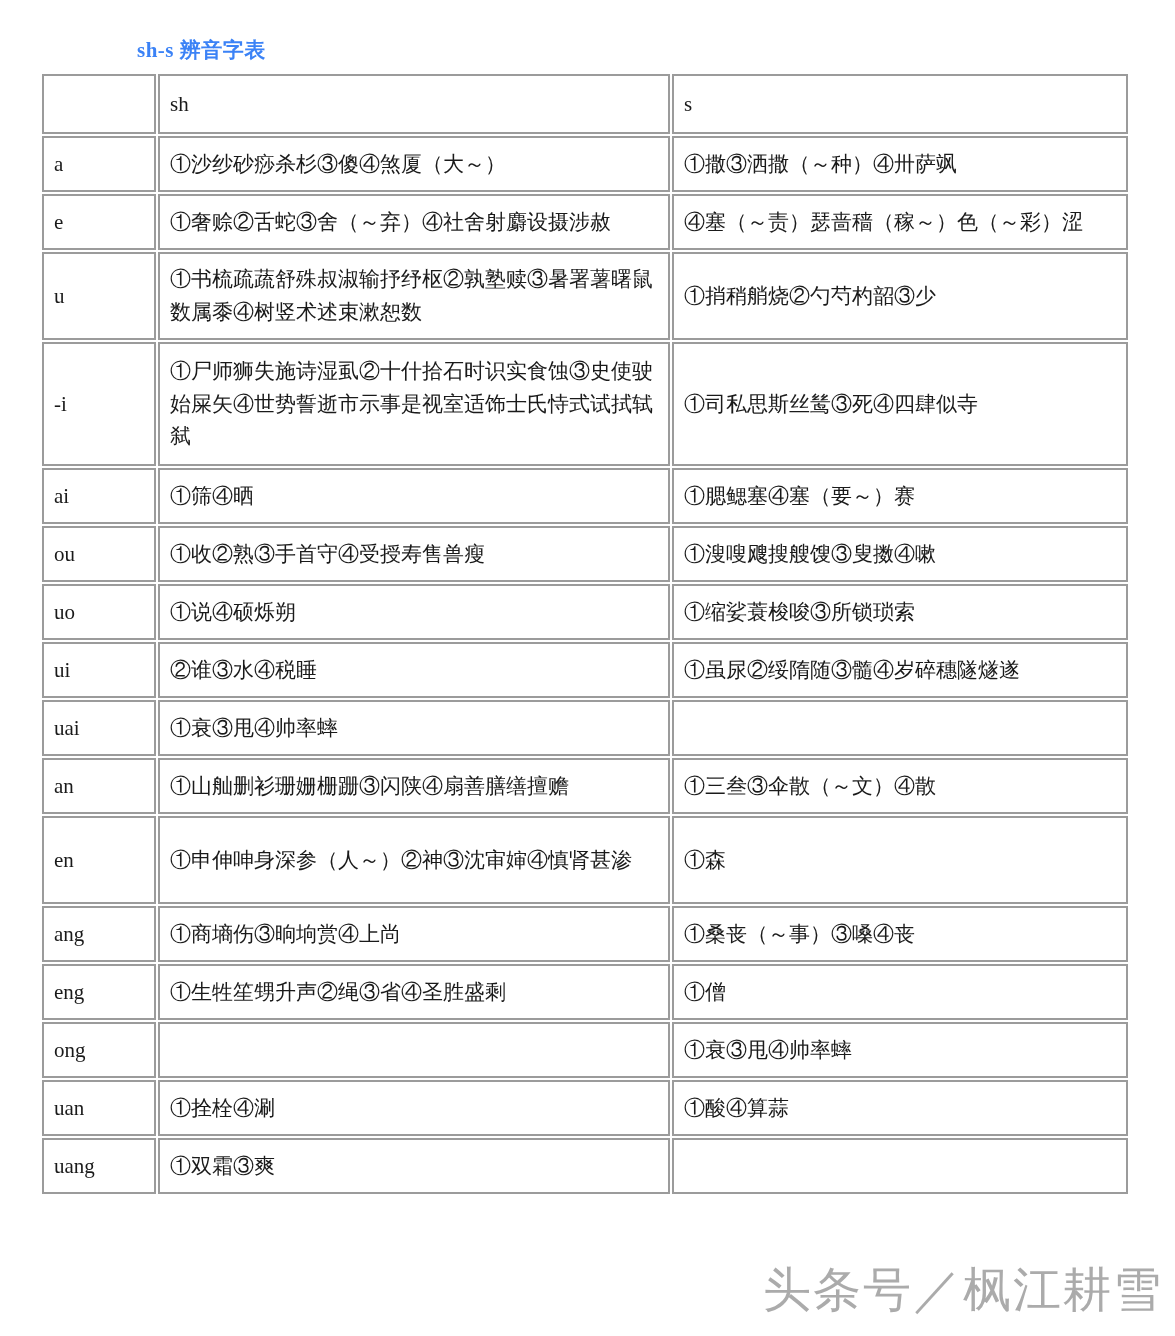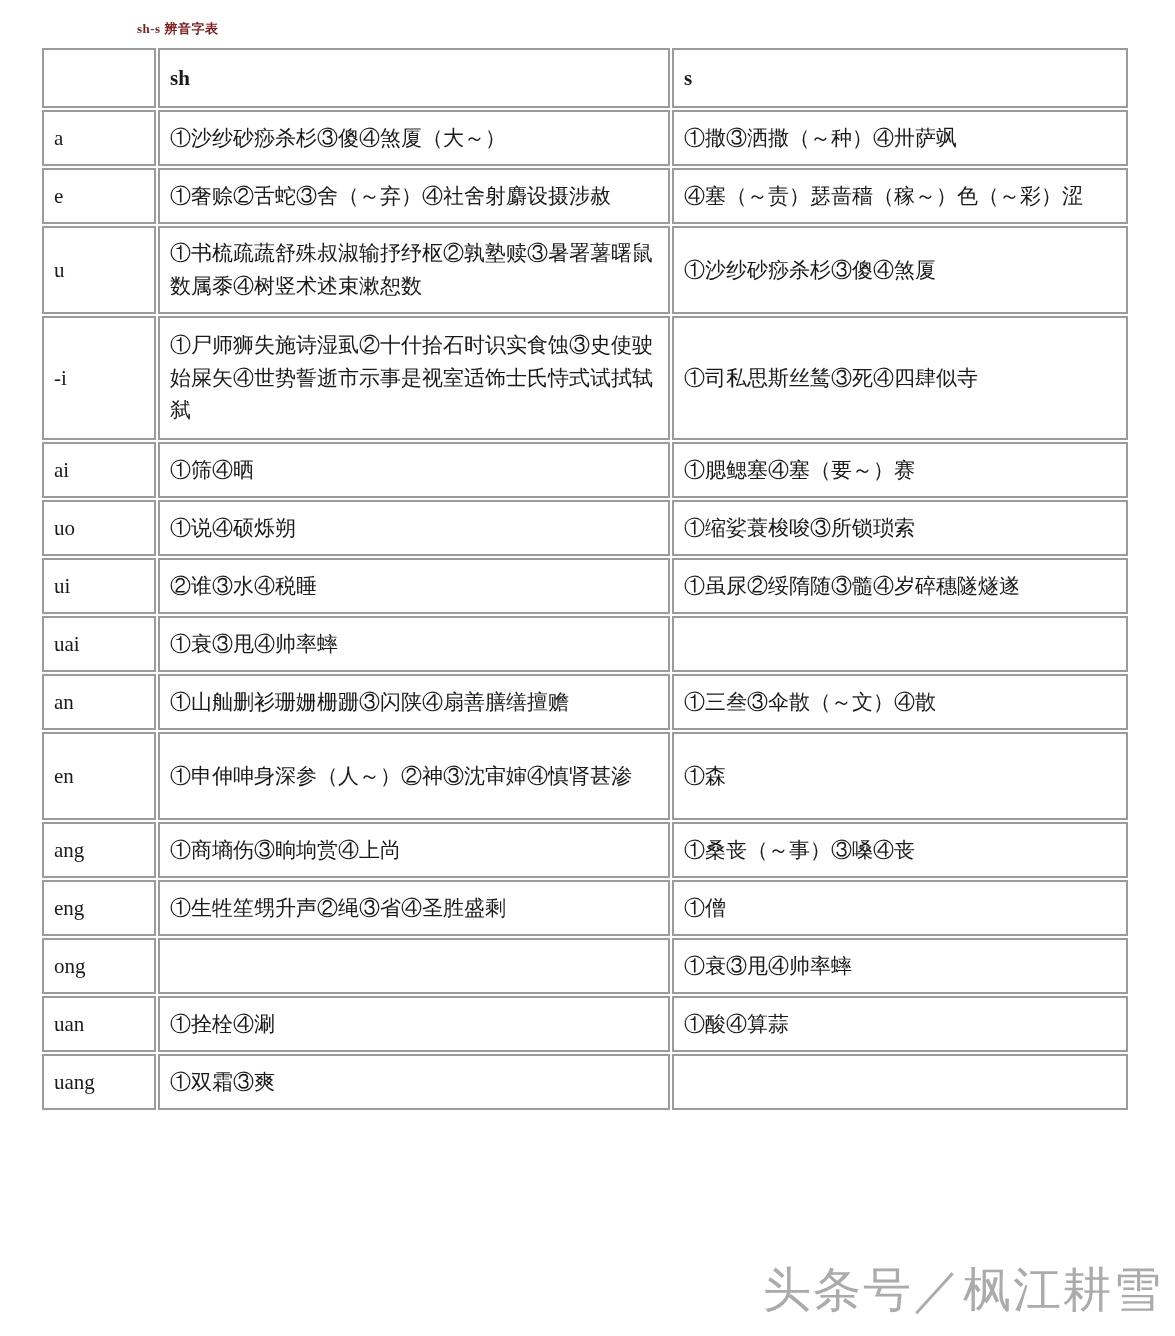--- a/index.html
+++ b/index.html
@@ -12,24 +12,24 @@
     font-family: "Liberation Serif", "DejaVu Serif", serif;
     position: relative;
   }
   .page {
     position: relative;
     width: 1175px;
     height: 1336px;
     overflow: hidden;
   }
   .doc-title {
-    margin: 20px 0 8px 137px;
-    font-size: 13px;
+    margin: 36px 0 8px 137px;
+    font-size: 21px;
     font-weight: bold;
-    color: #7f1d1d;
+    color: #3b82f6;
     letter-spacing: 0.5px;
   }
   table.phon {
     margin-left: 40px;
     border-collapse: separate;
     border-spacing: 2px;
     width: 1090px;
     table-layout: fixed;
   }
   table.phon td {
@@ -43,21 +43,21 @@
     height: 48px;
     overflow: hidden;
   }
   td.final {
     width: 92px;
     padding-left: 14px;
     font-size: 20px;
   }
   td.colsh { width: 490px; }
   td.cols  { }
-  tr.hdr td { height: 52px; font-weight: bold; }
+  tr.hdr td { height: 52px; }
   tr.r2 td { height: 80px; }
   tr.r3 td { height: 116px; }
   .watermark {
     position: absolute;
     right: 12px;
     bottom: 14px;
     font-size: 48px;
     color: rgba(148, 148, 148, 0.78);
     letter-spacing: 2px;
     white-space: nowrap;
@@ -89,36 +89,41 @@
 
       <tr>
         <td class="final">e</td>
         <td class="colsh">①奢赊②舌蛇③舍（～弃）④社舍射麝设摄涉赦</td>
         <td class="cols">④塞（～责）瑟啬穑（稼～）色（～彩）涩</td>
       </tr>
 
       <tr class="r2">
         <td class="final">u</td>
         <td class="colsh">①书梳疏蔬舒殊叔淑输抒纾枢②孰塾赎③暑署薯曙鼠数属黍④树竖术述束漱恕数</td>
-        <td class="cols">①沙纱砂痧杀杉③傻④煞厦</td>
+        <td class="cols">①捎稍艄烧②勺芍杓韶③少</td>
       </tr>
 
       <tr class="r3">
         <td class="final">-i</td>
         <td class="colsh">①尸师狮失施诗湿虱②十什拾石时识实食蚀③史使驶始屎矢④世势誓逝市示事是视室适饰士氏恃式试拭轼弑</td>
         <td class="cols">①司私思斯丝鸶③死④四肆似寺</td>
       </tr>
 
       <tr>
         <td class="final">ai</td>
         <td class="colsh">①筛④晒</td>
         <td class="cols">①腮鳃塞④塞（要～）赛</td>
       </tr>
 
 
+      <tr>
+        <td class="final">ou</td>
+        <td class="colsh">①收②熟③手首守④受授寿售兽瘦</td>
+        <td class="cols">①溲嗖飕搜艘馊③叟擞④嗽</td>
+      </tr>
 
 
       <tr>
         <td class="final">uo</td>
         <td class="colsh">①说④硕烁朔</td>
         <td class="cols">①缩娑蓑梭唆③所锁琐索</td>
       </tr>
 
       <tr>
         <td class="final">ui</td>

